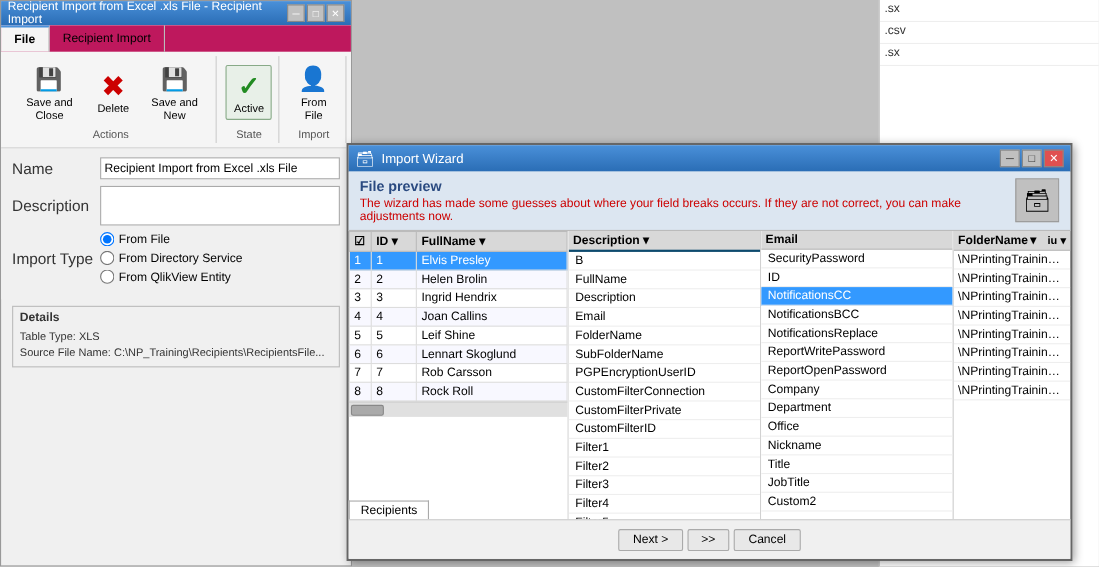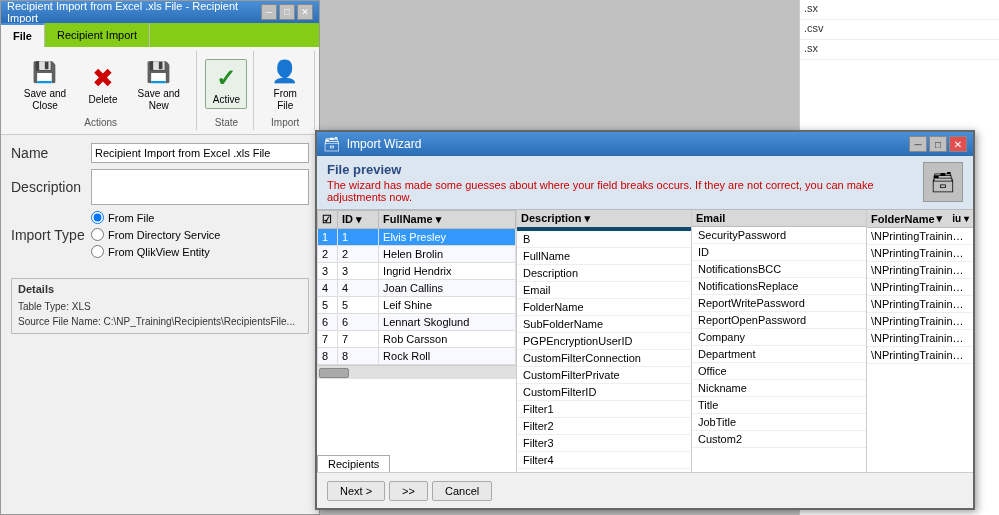--- a/index.html
+++ b/index.html
@@ -38,21 +38,21 @@
       cursor: pointer;
     }
 
     
     .ribbon {
       background: #f5f5f5;
       border-bottom: 1px solid #ccc;
     }
     .ribbon-tabs {
       display: flex;
-      background: #84cc16;
+      background: #be185d;
       height: 24px;
     }
     .ribbon-tab {
       padding: 0 12px;
       display: flex;
       align-items: center;
       font-size: 11px;
       cursor: pointer;
       border-right: 1px solid #bbb;
     }
@@ -288,21 +288,21 @@
     
     .dropdown-col {
       width: 175px;
       border-right: 1px solid #ccc;
       overflow: hidden;
       flex-shrink: 0;
       background: white;
     }
     .dropdown-header {
       background: #d8d8d8;
-      border-bottom: 4px solid #0c4a6e;
+      border-bottom: 2px solid #0c4a6e;
       padding: 2px 4px;
       font-size: 11px;
       font-weight: bold;
     }
     .dropdown-item {
       padding: 2px 6px;
       font-size: 11px;
       cursor: pointer;
       border-bottom: 1px solid #eee;
     }
@@ -358,21 +358,21 @@
     .wizard-footer {
       position: absolute;
       bottom: 0;
       left: 0;
       right: 0;
       height: 36px;
       background: #f0f0f0;
       border-top: 1px solid #ccc;
       display: flex;
       align-items: center;
-      justify-content: flex-start;
+      justify-content: center;
       padding: 16px 10px;
       gap: 4px;
     }
     .wizard-tab-bar {
       position: absolute;
       bottom: 36px;
       left: 0;
       display: flex;
     }
     .wizard-tab {
@@ -628,20 +628,21 @@
           <div class="dropdown-item">Filter4</div>
           <div class="dropdown-item">Filter5</div>
         </div>
     </div>
 
     <div class="right-dropdown">
       <div class="right-dropdown-header">Email</div>
       <div id="right-dropdown-items">
           <div class="right-dropdown-item">SecurityPassword</div>
           <div class="right-dropdown-item">ID</div>
+          <div class="right-dropdown-item selected">NotificationsCC</div>
           <div class="right-dropdown-item">NotificationsBCC</div>
           <div class="right-dropdown-item">NotificationsReplace</div>
           <div class="right-dropdown-item">ReportWritePassword</div>
           <div class="right-dropdown-item">ReportOpenPassword</div>
           <div class="right-dropdown-item">Company</div>
           <div class="right-dropdown-item">Department</div>
           <div class="right-dropdown-item">Office</div>
           <div class="right-dropdown-item">Nickname</div>
           <div class="right-dropdown-item">Title</div>
           <div class="right-dropdown-item">JobTitle</div>

